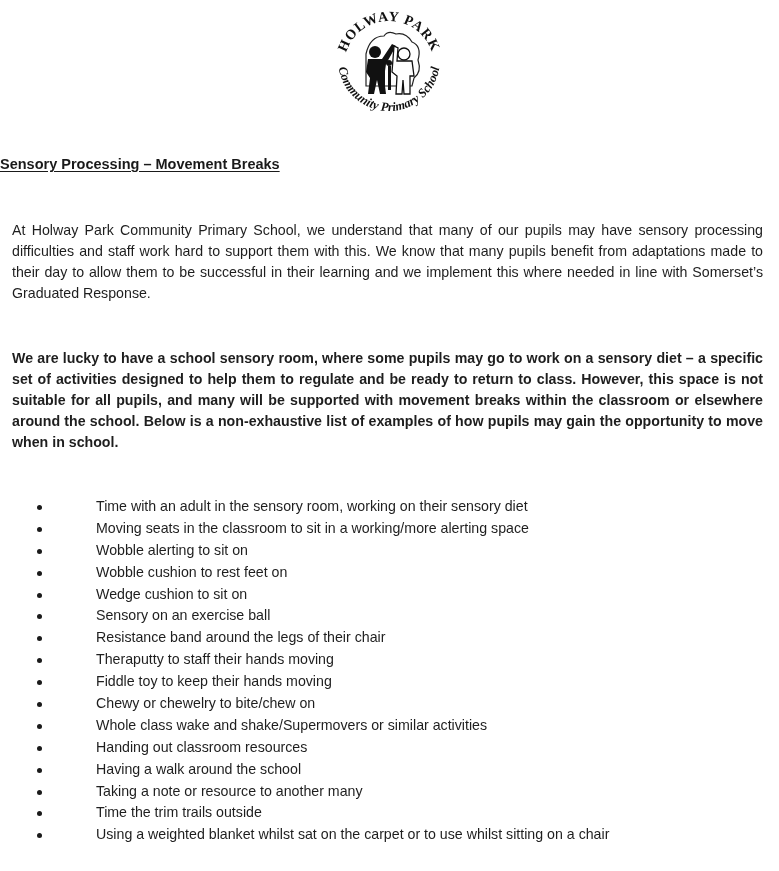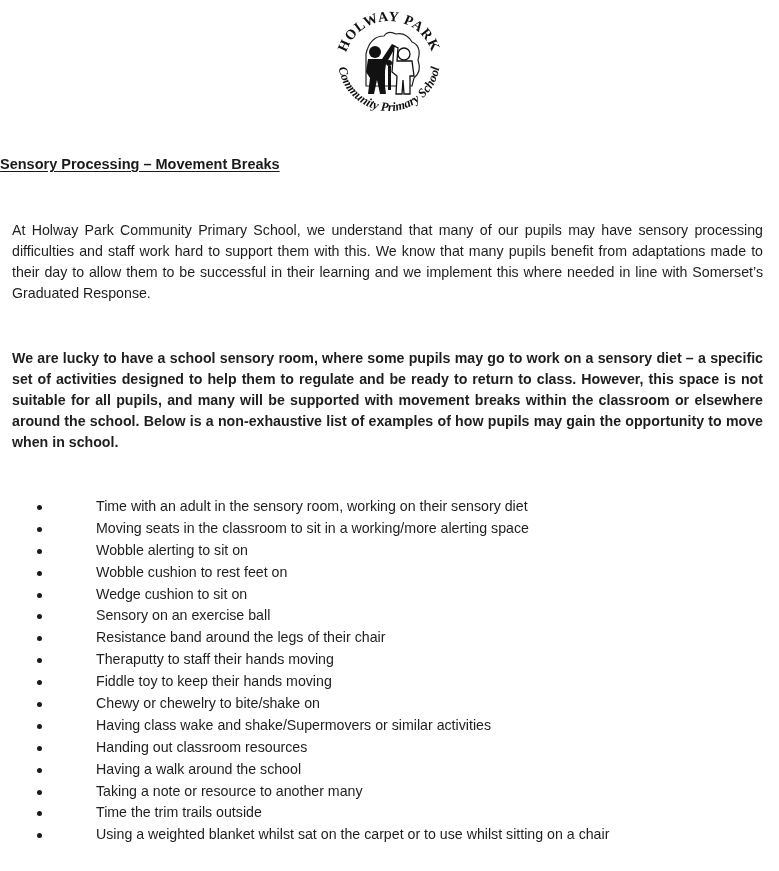--- a/index.html
+++ b/index.html
@@ -150,25 +150,25 @@
   <li>
       <span class="dot"></span>
       <span class="txt">Theraputty to staff their hands moving</span>
     </li>
   <li>
       <span class="dot"></span>
       <span class="txt">Fiddle toy to keep their hands moving</span>
     </li>
   <li>
       <span class="dot"></span>
-      <span class="txt">Chewy or chewelry to bite/shake on</span>
+      <span class="txt">Chewy or chewelry to bite/chew on</span>
     </li>
   <li>
       <span class="dot"></span>
-      <span class="txt">Having class wake and shake/Supermovers or similar activities</span>
+      <span class="txt">Whole class wake and shake/Supermovers or similar activities</span>
     </li>
   <li>
       <span class="dot"></span>
       <span class="txt">Handing out classroom resources</span>
     </li>
   <li>
       <span class="dot"></span>
       <span class="txt">Having a walk around the school</span>
     </li>
   <li>

